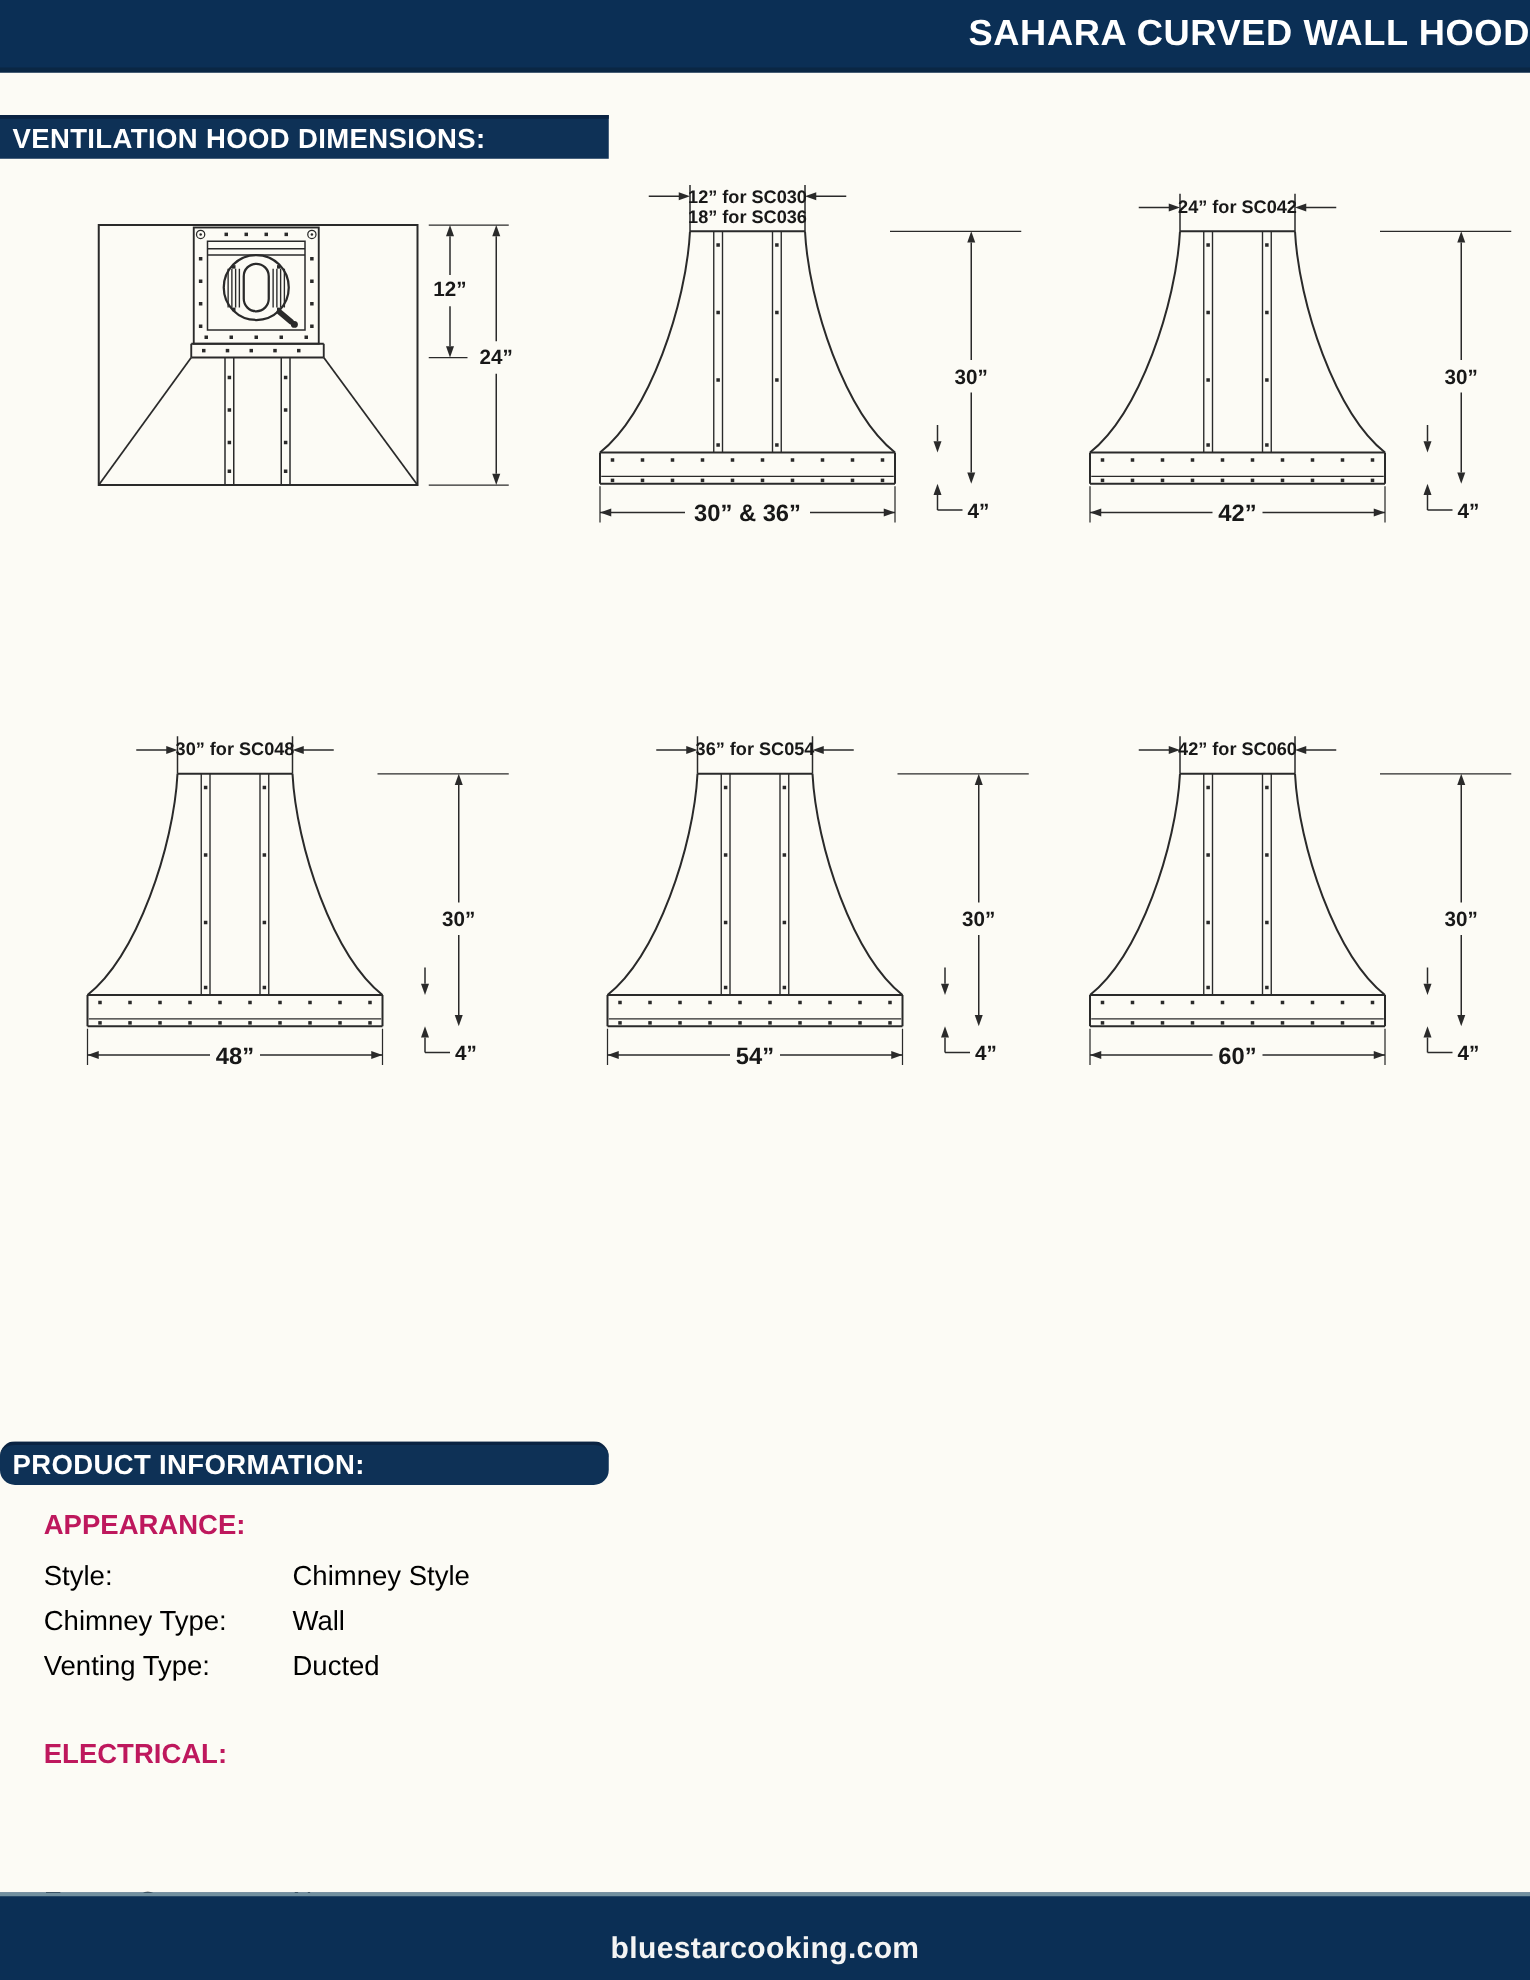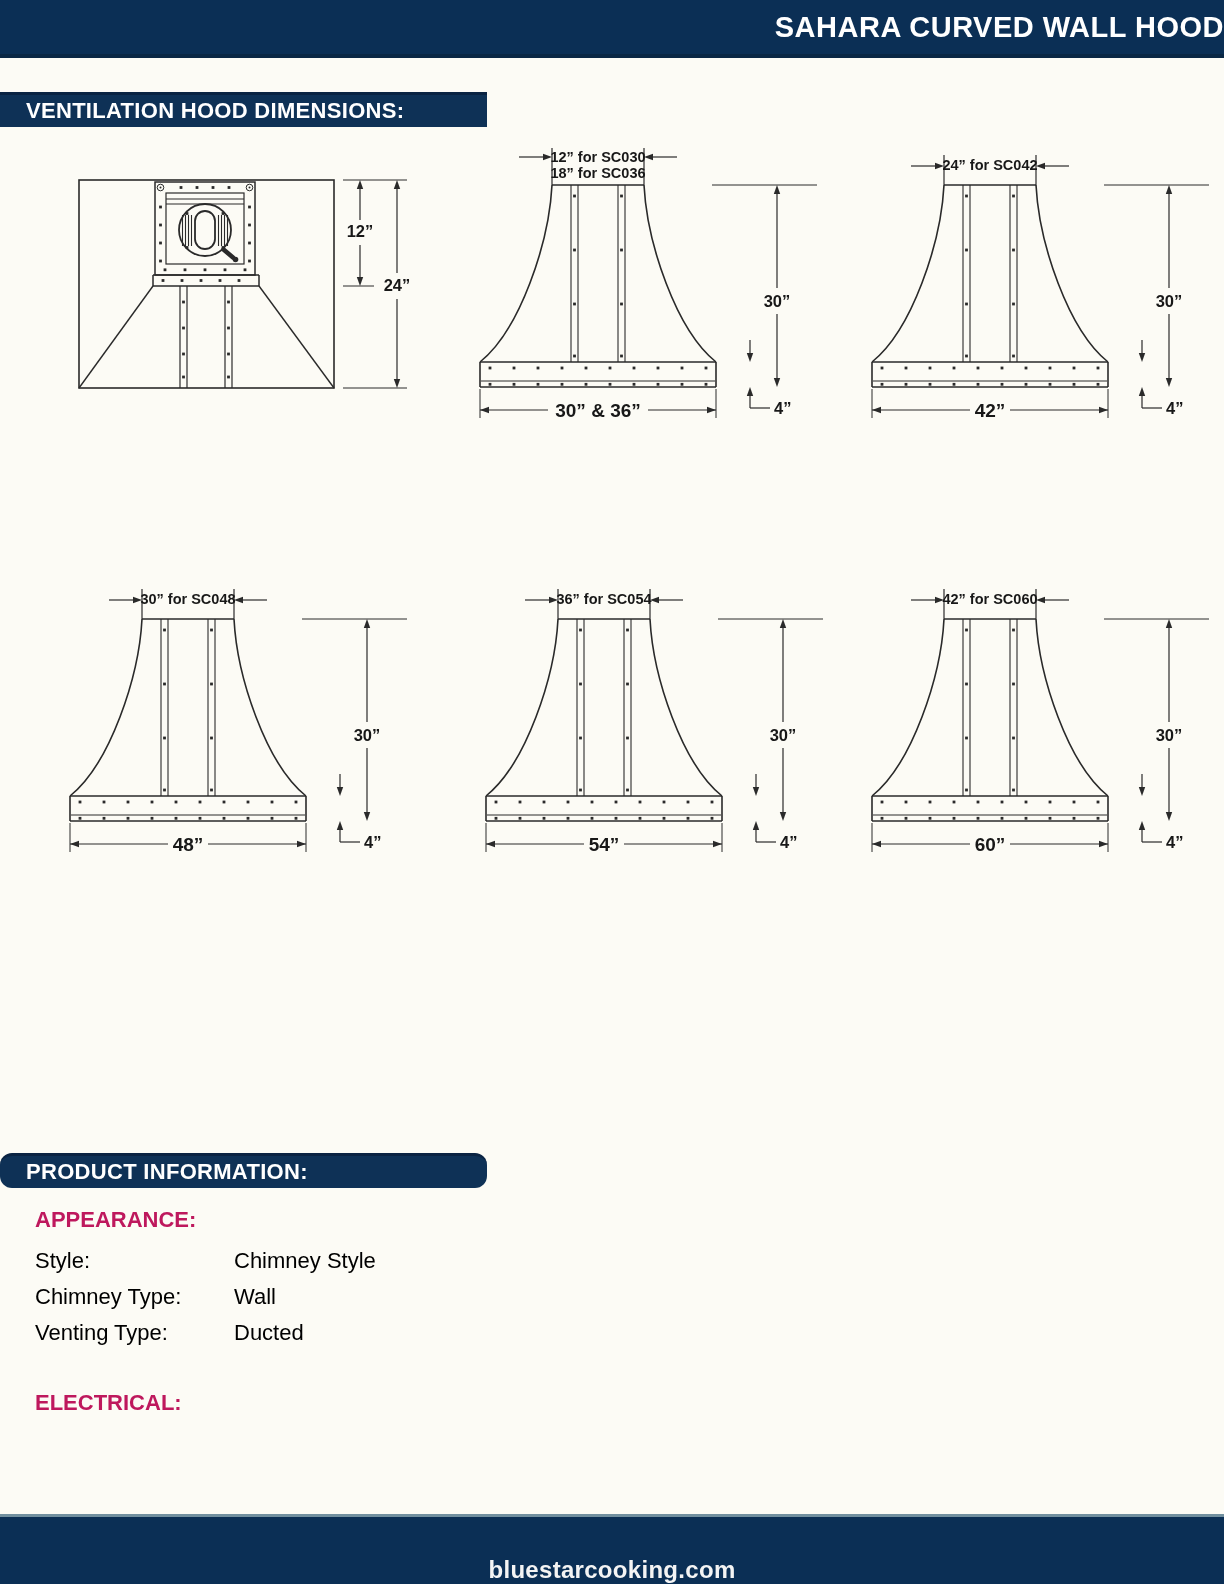--- a/index.html
+++ b/index.html
@@ -12,32 +12,32 @@
     background:#0b2f55;border-bottom:4px solid #0a2744;
     display:flex;align-items:center;justify-content:flex-end;
   }
   .topbar span{
     color:#ffffff;font-weight:bold;font-size:29px;letter-spacing:.5px;
   }
   .section-bar{
     position:absolute;left:0;width:487px;height:32px;background:#0e3156;
     border-top:3px solid #0a2342;display:flex;align-items:center;
   }
-  .section-bar span{color:#ffffff;font-weight:bold;font-size:22px;letter-spacing:.3px;padding-left:26px;}
+  .section-bar span{color:#ffffff;font-weight:bold;font-size:22px;letter-spacing:.3px;padding-left:10px;}
   .bar-dims{top:92px;}
   .bar-product{top:1153px;border-radius:12px;}
   svg{position:absolute;font-family:"Liberation Sans","DejaVu Sans",sans-serif;}
   .pi-heading{position:absolute;left:35px;font-size:22px;font-weight:bold;color:#be185d;}
   .pi-row{position:absolute;left:35px;font-size:22px;color:#000000;display:flex;gap:29px;}
   .pi-row .pi-label{width:170px;flex:0 0 170px;}
   .pi-note{position:absolute;left:35px;font-size:22px;color:#1c1c1c;}
   .footer{
     position:absolute;left:0;top:1514px;width:1224px;height:70px;background:#0b2f55;
     border-top:3px solid #72909f;box-sizing:border-box;
-    display:flex;justify-content:center;align-items:flex-end;
+    display:flex;justify-content:center;align-items:center;
   }
   .footer span{color:#f4f4f4;font-weight:bold;font-size:24px;margin-top:17px;letter-spacing:.3px;}
 </style>
 </head>
 <body>
 
 <div class="page">
 
   <div class="topbar">
     <span>SAHARA CURVED WALL HOOD</span>

